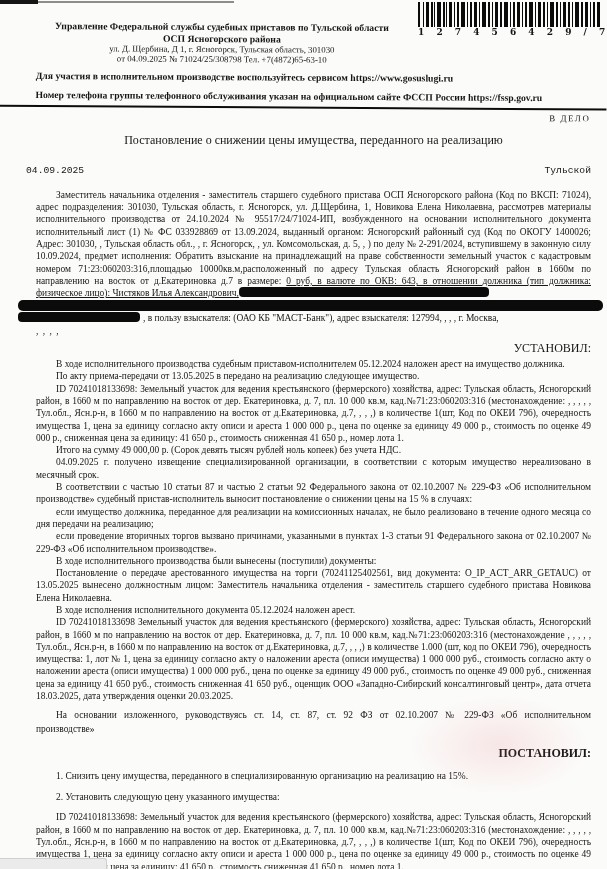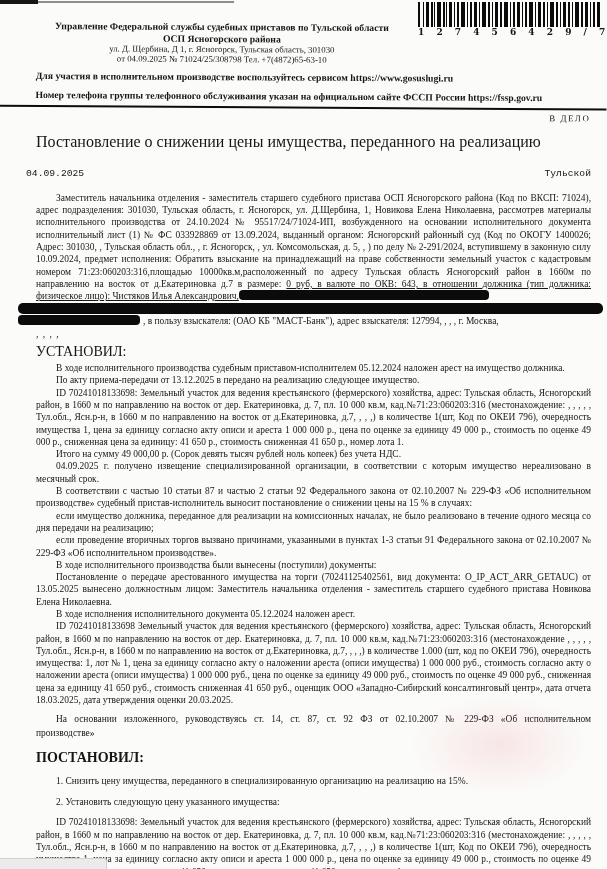--- a/index.html
+++ b/index.html
@@ -12,27 +12,27 @@
   .hdr-addr{width:372px;text-align:center;font-size:8.8px;line-height:10.3px;}
   .hdr-url{font-weight:bold;font-size:9.7px;line-height:12px;margin-top:6.5px;}
   .rule{border-top:2.4px solid #0c0c0c;margin:4px -16px 0 -36px;}
   .vdelo{text-align:right;font-size:8.8px;letter-spacing:1.6px;margin-top:3px;}
   
   .barcode{position:absolute;top:2px;right:7px;width:182px;text-align:center;}
   .barcode svg{display:block;}
   .barcode-digits{font-size:9px;font-weight:bold;letter-spacing:4.5px;line-height:10px;margin-top:0px;
                   font-family:"DejaVu Serif", serif;white-space:nowrap;}
   
-  .title{text-align:left;font-size:16px;margin-top:13px;}
+  .title{text-align:center;font-size:12px;margin-top:13px;}
   .daterow{display:flex;justify-content:space-between;font-size:9.7px;margin-top:17px;margin-left:-10px;font-family:Liberation Mono, monospace;}
   
   .p{font-size:9.45px;line-height:12.3px;text-align:justify;text-indent:20px;}
   .p.first{margin-top:13px;}
   .p.noind{text-indent:0;}
-  .sechead{text-align:left;font-size:14px;margin:4px 0 2px;}
+  .sechead{text-align:right;font-size:12px;margin:4px 0 2px;}
   .sechead.big{margin:10px 0 7px;font-weight:bold;}
   .sp{margin-top:8.5px;}
   .basis{word-spacing:2.2px;margin-top:6px;line-height:14px;}
   .commas{font-size:9.45px;line-height:12.3px;letter-spacing:1px;}
   .u{text-decoration:underline;text-decoration-thickness:1.2px;}
   
   .redact{display:inline-block;background:#0b0b0b;height:10px;border-radius:4px;vertical-align:-1px;}
   .redact.r1{width:250px;}
   .redact-full{background:#0b0b0b;height:11px;border-radius:5px;margin:1px 0 1px -18px;width:585px;}
   .redact.r3{width:122px;margin-left:-18px;margin-right:3px;}
@@ -127,21 +127,21 @@
     </div>
     <div class="redact-full"></div>
     <div class="p noind">
       <span class="redact r3"></span><span>, в пользу взыскателя: (ОАО КБ "МАСТ-Банк"), адрес взыскателя: 127994, , , , г. Москва,</span>
     </div>
     <div class="commas">, , , ,</div>
 
     <div class="sechead">УСТАНОВИЛ:</div>
 
     <div class="p">В ходе исполнительного производства судебным приставом-исполнителем 05.12.2024 наложен арест на имущество должника.</div>
-    <div class="p">По акту приема-передачи от 13.12.2025 в передано на реализацию следующее имущество.</div>
+    <div class="p">По акту приема-передачи от 13.05.2025 в передано на реализацию следующее имущество.</div>
     <div class="p">ID 70241018133698: Земельный участок для ведения крестьянского (фермерского) хозяйства, адрес: Тульская область, Ясногорский район, в 1660 м по направлению на восток от дер. Екатериновка, д. 7, пл. 10 000 кв.м, кад.№71:23:060203:316 (местонахождение: , , , , , Тул.обл., Ясн.р-н, в 1660 м по направлению на восток от д.Екатериновка, д.7, , , ,) в количестве 1(шт, Код по ОКЕИ 796), очередность имущества 1, цена за единицу согласно акту описи и ареста 1 000 000 р., цена по оценке за единицу 49 000 р., стоимость по оценке 49 000 р., сниженная цена за единицу: 41 650 р., стоимость сниженная 41 650 р., номер лота 1.</div>
     <div class="p">Итого на сумму 49 000,00 р. (Сорок девять тысяч рублей ноль копеек) без учета НДС.</div>
     <div class="p">04.09.2025 г. получено извещение специализированной организации, в соответствии с которым имущество нереализовано в месячный срок.</div>
     <div class="p">В соответствии с частью 10 статьи 87 и частью 2 статьи 92 Федерального закона от 02.10.2007 № 229-ФЗ «Об исполнительном производстве» судебный пристав-исполнитель выносит постановление о снижении цены на 15 % в случаях:</div>
     <div class="p">если имущество должника, переданное для реализации на комиссионных началах, не было реализовано в течение одного месяца со дня передачи на реализацию;</div>
     <div class="p">если проведение вторичных торгов вызвано причинами, указанными в пунктах 1-3 статьи 91 Федерального закона от 02.10.2007 № 229-ФЗ «Об исполнительном производстве».</div>
     <div class="p">В ходе исполнительного производства были вынесены (поступили) документы:</div>
     <div class="p">Постановление о передаче арестованного имущества на торги (70241125402561, вид документа: O_IP_ACT_ARR_GETAUC) от 13.05.2025 вынесено должностным лицом: Заместитель начальника отделения - заместитель старшего судебного пристава Новикова Елена Николаевна.</div>
     <div class="p">В ходе исполнения исполнительного документа 05.12.2024 наложен арест.</div>
     <div class="p">ID 70241018133698 Земельный участок для ведения крестьянского (фермерского) хозяйства, адрес: Тульская область, Ясногорский район, в 1660 м по направлению на восток от дер. Екатериновка, д. 7, пл. 10 000 кв.м, кад.№71:23:060203:316 (местонахождение , , , , , Тул.обл., Ясн.р-н, в 1660 м по направлению на восток от д.Екатериновка, д.7, , , ,) в количестве 1.000 (шт, код по ОКЕИ 796), очередность имущества: 1, лот № 1, цена за единицу согласно акту о наложении ареста (описи имущества) 1 000 000 руб., стоимость согласно акту о наложении ареста (описи имущества) 1 000 000 руб., цена по оценке за единицу 49 000 руб., стоимость по оценке 49 000 руб., сниженная цена за единицу 41 650 руб., стоимость сниженная 41 650 руб., оценщик ООО «Западно-Сибирский консалтинговый центр», дата отчета 18.03.2025, дата утверждения оценки 20.03.2025.</div>

